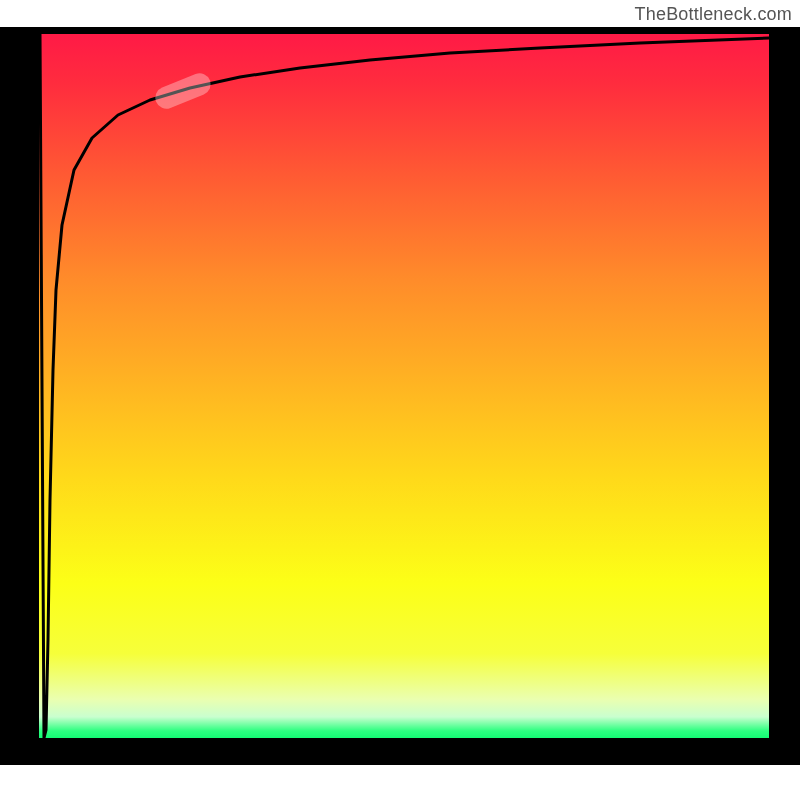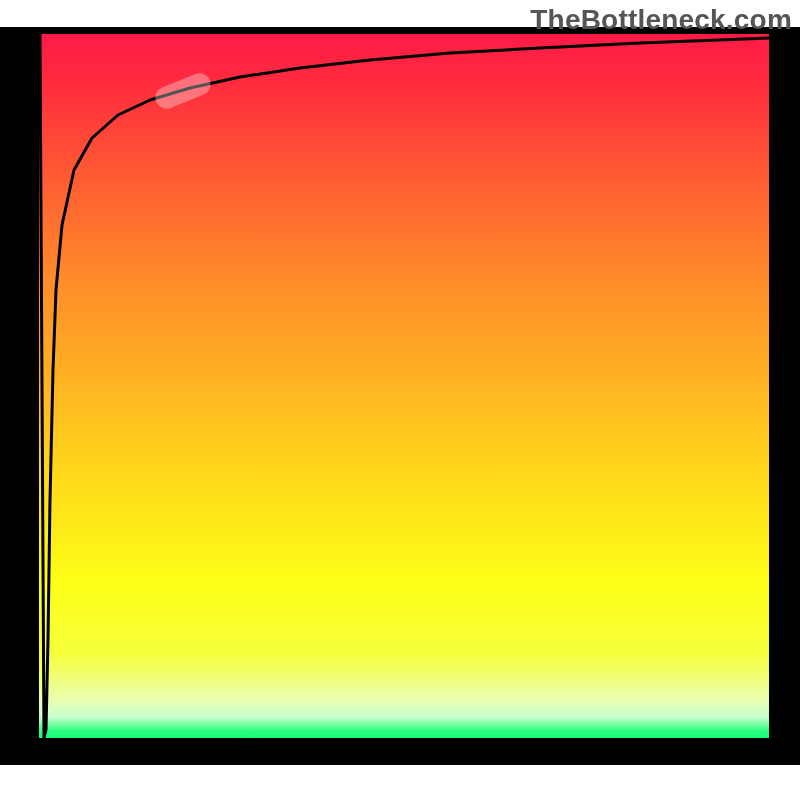--- a/index.html
+++ b/index.html
@@ -13,22 +13,22 @@
   }
   .stage {
     position: relative;
     width: 800px;
     height: 800px;
   }
   .watermark {
     position: absolute;
     top: 4px;
     right: 8px;
-    font-size: 28px;
-    font-weight: 700;
+    font-size: 18px;
+    font-weight: 400;
     color: #555555;
     letter-spacing: 0.2px;
     z-index: 10;
   }
   .plot-wrap {
     position: absolute;
     left: 0;
     top: 0;
     width: 800px;
     height: 800px;

